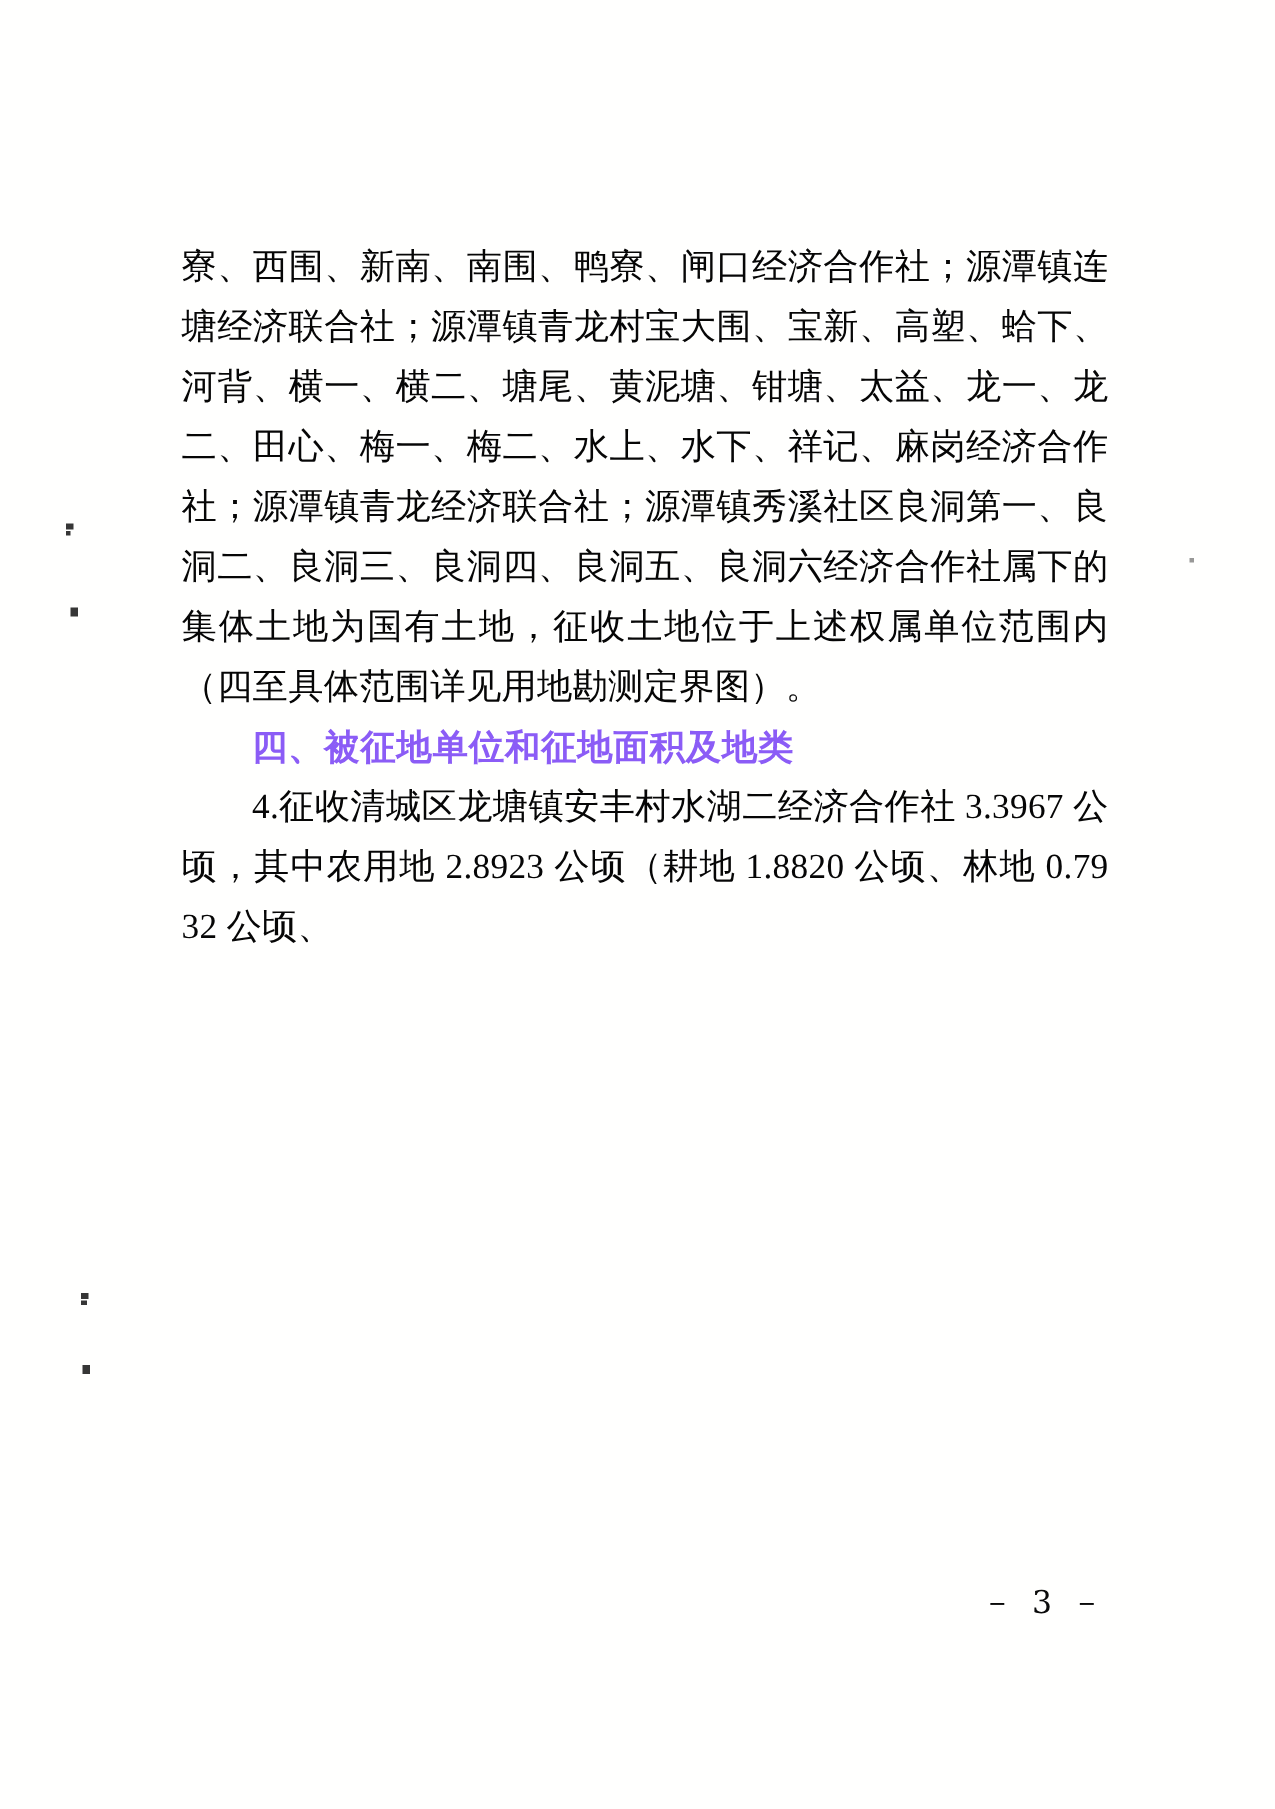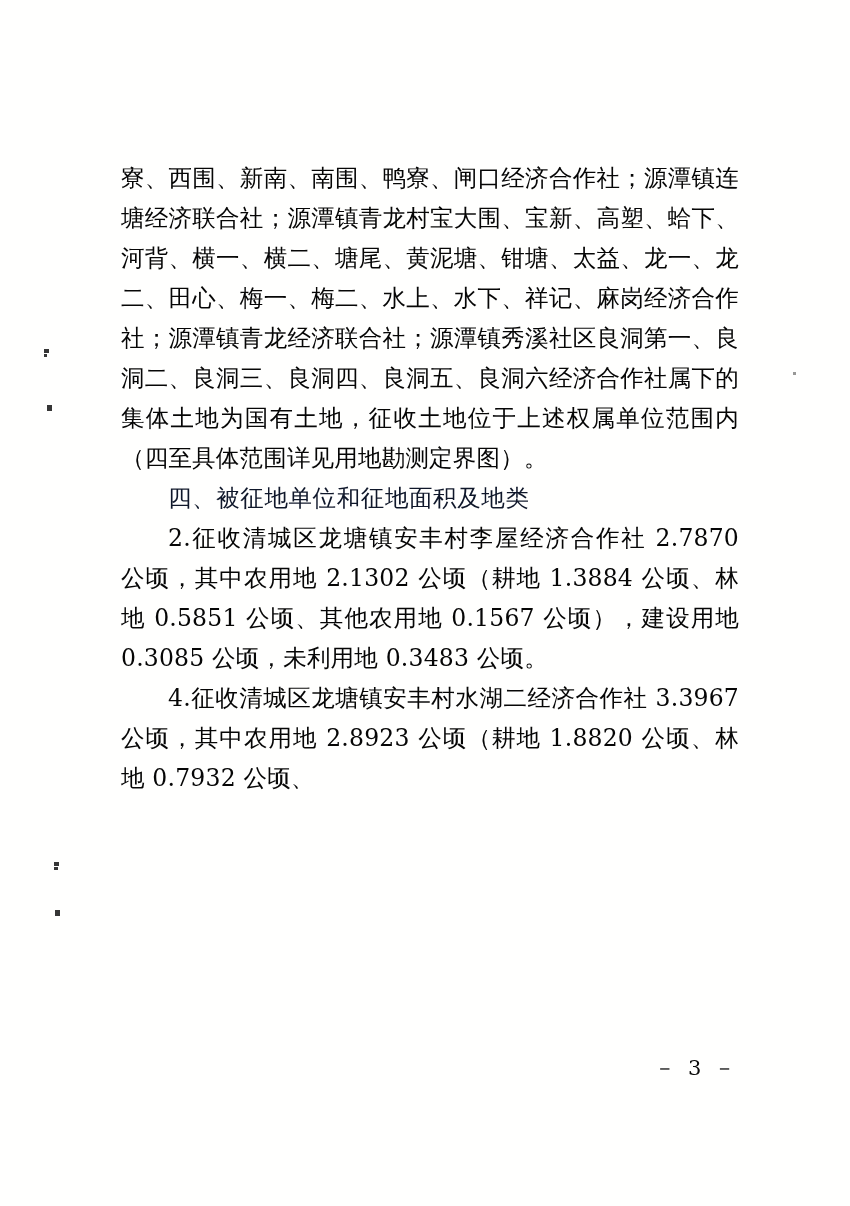--- a/index.html
+++ b/index.html
@@ -35,35 +35,36 @@
   .para {
     margin: 0;
     font-size: 23.5px;
     line-height: 40px;
     text-align: justify;
     text-align-last: left;
     text-justify: inter-character;
     letter-spacing: 0.2px;
     word-break: break-all;
     color: #060606;
+    font-family: Liberation Serif, serif;
   }
 
   .para.indent {
     text-indent: 2em;
   }
 
   .heading {
     margin: 0;
     font-size: 23.5px;
     line-height: 40px;
-    font-weight: 400;
+    font-weight: 700;
     text-indent: 2em;
     letter-spacing: 0.6px;
     font-family: "DejaVu Sans", "Liberation Sans", sans-serif;
-    color: #0f172a;
+    color: #8b5cf6;
   }
 
   
   .page-number {
     position: absolute;
     right: 112px;
     top: 1055px;
     font-size: 21px;
     line-height: 26px;
     letter-spacing: 3px;
@@ -99,21 +100,20 @@
   <span class="speckle s4"></span>
   <span class="speckle s5"></span>
 
   <div class="doc-body">
 
     <p class="para">寮、西围、新南、南围、鸭寮、闸口经济合作社；源潭镇连塘经济联合社；源潭镇青龙村宝大围、宝新、高塑、蛤下、河背、横一、横二、塘尾、黄泥塘、钳塘、太益、龙一、龙二、田心、梅一、梅二、水上、水下、祥记、麻岗经济合作社；源潭镇青龙经济联合社；源潭镇秀溪社区良洞第一、良洞二、良洞三、良洞四、良洞五、良洞六经济合作社属下的集体土地为国有土地，征收土地位于上述权属单位范围内（四至具体范围详见用地勘测定界图）。</p>
 
     <p class="heading">四、被征地单位和征地面积及地类</p>
 
 
-    <p class="para indent">2.征收清城区龙塘镇安丰村李屋经济合作社 2.7870 公顷，其中农用地 2.1302 公顷（耕地 1.3884 公顷、林地 0.5851 公顷、其他农用地 0.1567 公顷），建设用地 0.3085 公顷，未利用地 0.3483 公顷。</p>
 
 
     <p class="para indent">4.征收清城区龙塘镇安丰村水湖二经济合作社 3.3967 公顷，其中农用地 2.8923 公顷（耕地 1.8820 公顷、林地 0.7932 公顷、</p>
 
   </div>
 
   <div class="page-number">－ 3 －</div>
 
 </div>
 

